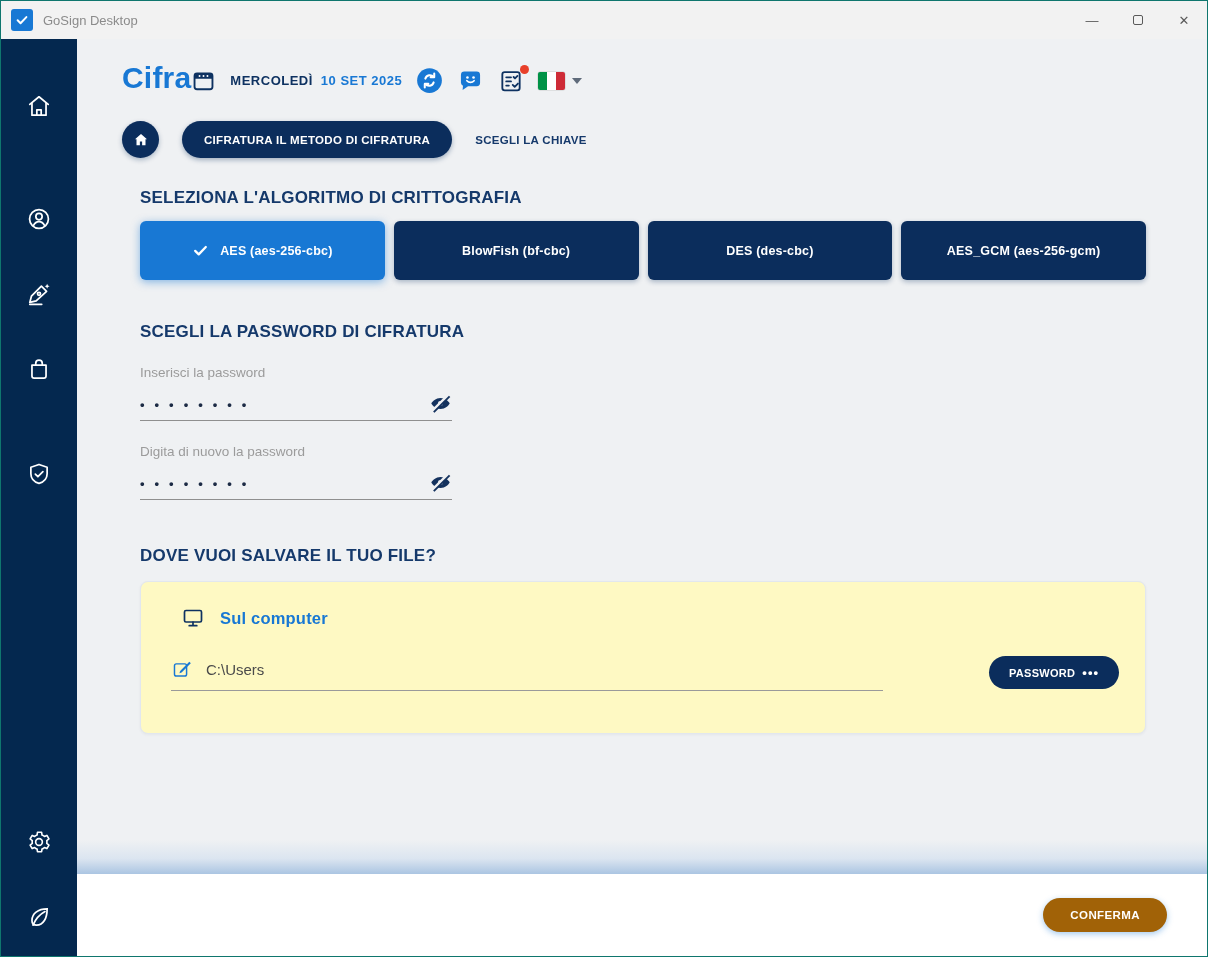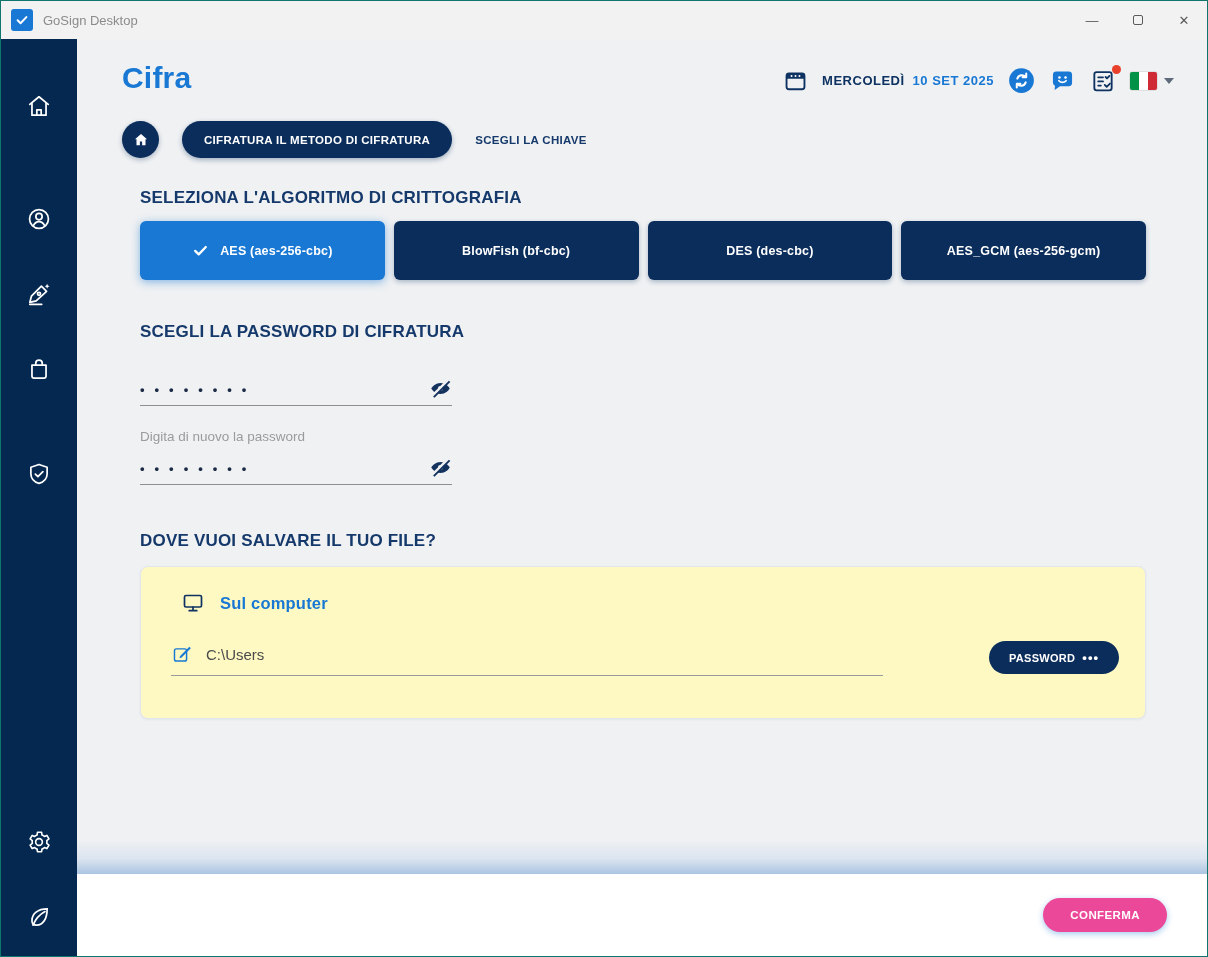--- a/index.html
+++ b/index.html
@@ -21,21 +21,21 @@
   .sidebar{flex:0 0 76px;background:#04284f;display:flex;flex-direction:column;align-items:center;padding:54px 0 26px}
   .side-icon{width:26px;height:26px;cursor:pointer}
   .side-icon svg{width:26px;height:26px;display:block}
   .si-user{margin-top:87px}.si-pen{margin-top:49px}.si-bag{margin-top:49px}.si-shield{margin-top:79px}
   .side-bottom{margin-top:auto;display:flex;flex-direction:column;align-items:center;gap:49px}
 
   .main{flex:1;display:flex;flex-direction:column;background:#eff1f3;min-width:0}
   .content{flex:1;padding:22px 61px 0 63px;position:relative}
 
   
-  .page-header{display:flex;align-items:flex-start;justify-content:space-between;margin-left:-18px}
+  .page-header{display:flex;align-items:flex-start;justify-content:flex-start;margin-left:-18px}
   h1{font-size:30px;color:#1878d4;font-weight:bold;letter-spacing:.2px}
   .header-right{display:flex;align-items:center;gap:14px;margin-top:6px;margin-right:-28px}
   .hicon{display:flex;align-items:center;justify-content:center;cursor:pointer}
   .hicon svg{display:block}
   .date-day{font-size:13px;font-weight:bold;color:#0e3261;letter-spacing:.5px}
   .date-val{font-size:13px;font-weight:bold;color:#1878d4;letter-spacing:.5px;margin-left:-6px}
   .badge-wrap{position:relative}
   .red-dot{position:absolute;top:-3px;right:-5px;width:9px;height:9px;border-radius:50%;background:#e8402a}
   .flag-wrap{display:flex;align-items:center;gap:7px;cursor:pointer}
   .flag{width:27px;height:18px;display:flex;border-radius:2px;overflow:hidden;box-shadow:0 0 0 .5px rgba(0,0,0,.15)}
@@ -72,21 +72,21 @@
   .path-row{display:flex;align-items:center;margin-top:24px}
   .path-input{display:flex;align-items:center;gap:13px;width:712px;border-bottom:1px solid #9a9a9a;padding:4px 0 10px;cursor:text}
   .path-text{font-size:15px;color:#4b4b4b}
   .browse-btn{margin-left:auto;height:33px;border-radius:17px;background:#0b2d5c;color:#fff;border:none;font-size:11px;font-weight:bold;font-family:inherit;padding:0 20px;display:flex;align-items:center;gap:7px;cursor:pointer;letter-spacing:.3px}
   .browse-dots{font-size:13px;letter-spacing:1px}
 
   
   .footerbar{flex:0 0 82px;background:#fff;position:relative;display:flex;align-items:center;justify-content:flex-end;padding-right:40px}
   .footerbar::before{content:"";position:absolute;top:-34px;left:0;right:0;height:34px;pointer-events:none;
     background:linear-gradient(180deg,rgba(239,241,243,0) 0%,rgba(203,219,238,.55) 55%,#abc5e2 100%)}
-  .confirm-btn{height:34px;border-radius:17px;background:#ec4899;color:#fff;border:none;font-size:11.5px;font-weight:bold;font-family:inherit;padding:0 27px;letter-spacing:.4px;cursor:pointer;box-shadow:0 2px 6px rgba(24,120,212,.4)}
+  .confirm-btn{height:34px;border-radius:17px;background:#a16207;color:#fff;border:none;font-size:11.5px;font-weight:bold;font-family:inherit;padding:0 27px;letter-spacing:.4px;cursor:pointer;box-shadow:0 2px 6px rgba(24,120,212,.4)}
 </style>
 </head>
 <body>
 
 <div class="window">
 
   <div class="titlebar">
     <div class="title-left">
       <span class="logo">
         <svg width="14" height="14" viewBox="0 0 24 24">
@@ -243,20 +243,21 @@
             <button class="algo-btn">
                 <span>AES_GCM (aes-256-gcm)</span>
               </button>
           </div>
         </section>
 
         <section class="pw-section">
           <h2 class="section-title">SCEGLI LA PASSWORD DI CIFRATURA</h2>
 
           <div class="pw-field">
+            <div class="pw-label">Inserisci la password</div>
             <div class="pw-input">
               <span class="pw-dots">••••••••</span>
               <span class="eye">
                 <svg width="23" height="23" viewBox="0 0 24 24">
                   <path d="M12 6.3c4.9 0 8.4 3.5 9.6 5.7-1.2 2.2-4.7 5.7-9.6 5.7S3.6 14.2 2.4 12C3.6 9.8 7.1 6.3 12 6.3z" fill="#14325e"></path>
                   <circle cx="12" cy="12" r="2.6" fill="#eff1f3"></circle>
                     <circle cx="12" cy="12" r="1.2" fill="#14325e"></circle>
                   <line x1="3.5" y1="20" x2="20" y2="3.5" stroke="#eff1f3" stroke-width="3.2"></line>
                   <line x1="5" y1="21" x2="21.5" y2="4.5" stroke="#14325e" stroke-width="2"></line>
                 </svg>

